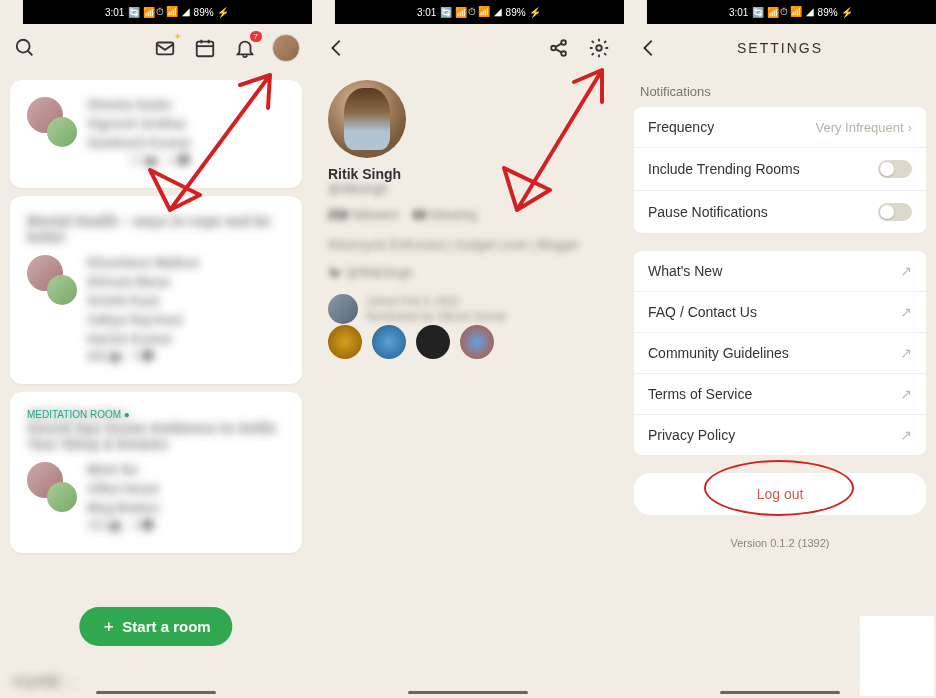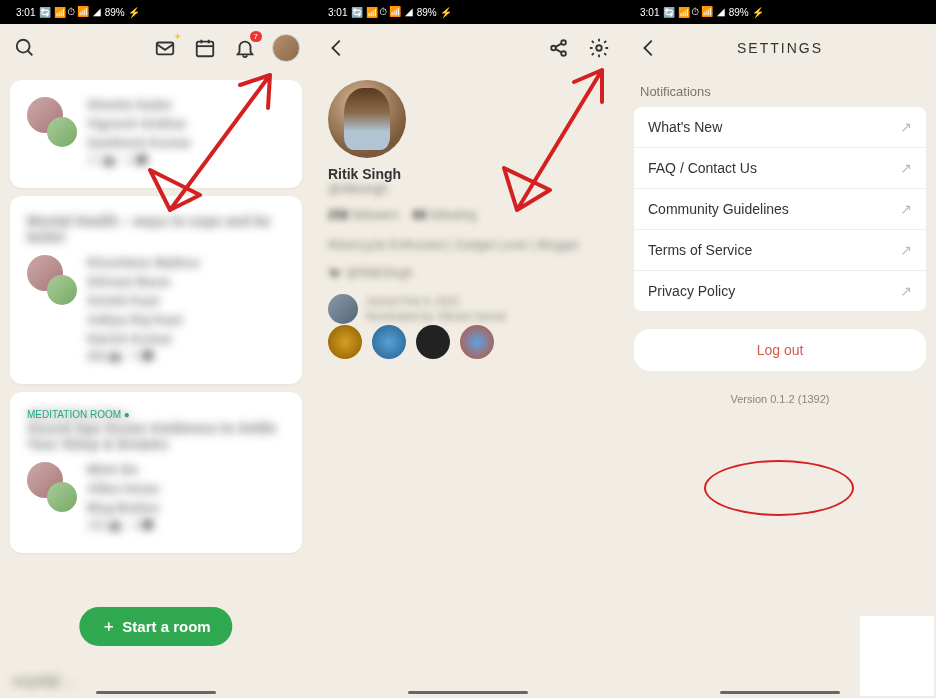--- a/index.html
+++ b/index.html
@@ -19,22 +19,23 @@
     position: relative;
     overflow: hidden;
   }
   .status-bar {
     height: 24px;
     background: #000;
     color: #fff;
     font-size: 10px;
     display: flex;
     align-items: center;
-    justify-content: flex-start;
-    padding: 0 16px;
+    justify-content: center;
+    padding: 0 0;
+    margin-left: 23px;
   }
   .status-left, .status-right { display: flex; align-items: center; gap: 4px; }
   .status-right { font-size: 10px; }
 
   
   .top-bar {
     height: 48px;
     display: flex;
     align-items: center;
     padding: 0 12px;
@@ -312,21 +313,21 @@
   <div class="feed-card">
     <div class="row">
       <div class="av-stack">
           <div class="c1"></div>
           <div class="c2"></div>
         </div>
       <div class="card-lines">
         <span class="blur-text">Shweta Sadar</span>
         <span class="blur-text">Vignesh Sridhar</span>
         <span class="blur-text">Santhosh Kumar</span>
-        <span class="blur-text" style="font-weight:400;font-size:11px;">17 👥 · 3 💬</span>
+        <span class="blur-text" style="font-weight:400;font-size:11px;text-align:right;">17 👥 · 3 💬</span>
       </div>
     </div>
   </div>
 
   <div class="feed-card">
     <div class="card-title blur-text">Mental Health – ways to cope and be better</div>
     <div class="row">
       <div class="av-stack">
           <div class="c1"></div>
           <div class="c2"></div>
@@ -452,20 +453,37 @@
   <div class="settings-header">
     <div class="icon-btn back-icon">
       <svg viewBox="0 0 24 24">
           <path d="M15 4l-8 8 8 8"></path>
         </svg>
     </div>
     <div class="settings-title">SETTINGS</div>
   </div>
 
   <div class="section-label">Notifications</div>
+  <div class="settings-group">
+    <div class="settings-row">
+      <span>Frequency</span>
+      <span class="row-value">
+          <span>Very Infrequent</span>
+          <span class="chevron">›</span>
+        </span>
+    </div>
+    <div class="settings-row">
+      <span>Include Trending Rooms</span>
+      <div class="toggle"></div>
+    </div>
+    <div class="settings-row">
+      <span>Pause Notifications</span>
+      <div class="toggle"></div>
+    </div>
+  </div>
 
   <div class="settings-group">
     <div class="settings-row">
       <span>What's New</span>
         <span class="ext-arrow">↗</span>
     </div>
     <div class="settings-row">
       <span>FAQ / Contact Us</span>
         <span class="ext-arrow">↗</span>
     </div>

